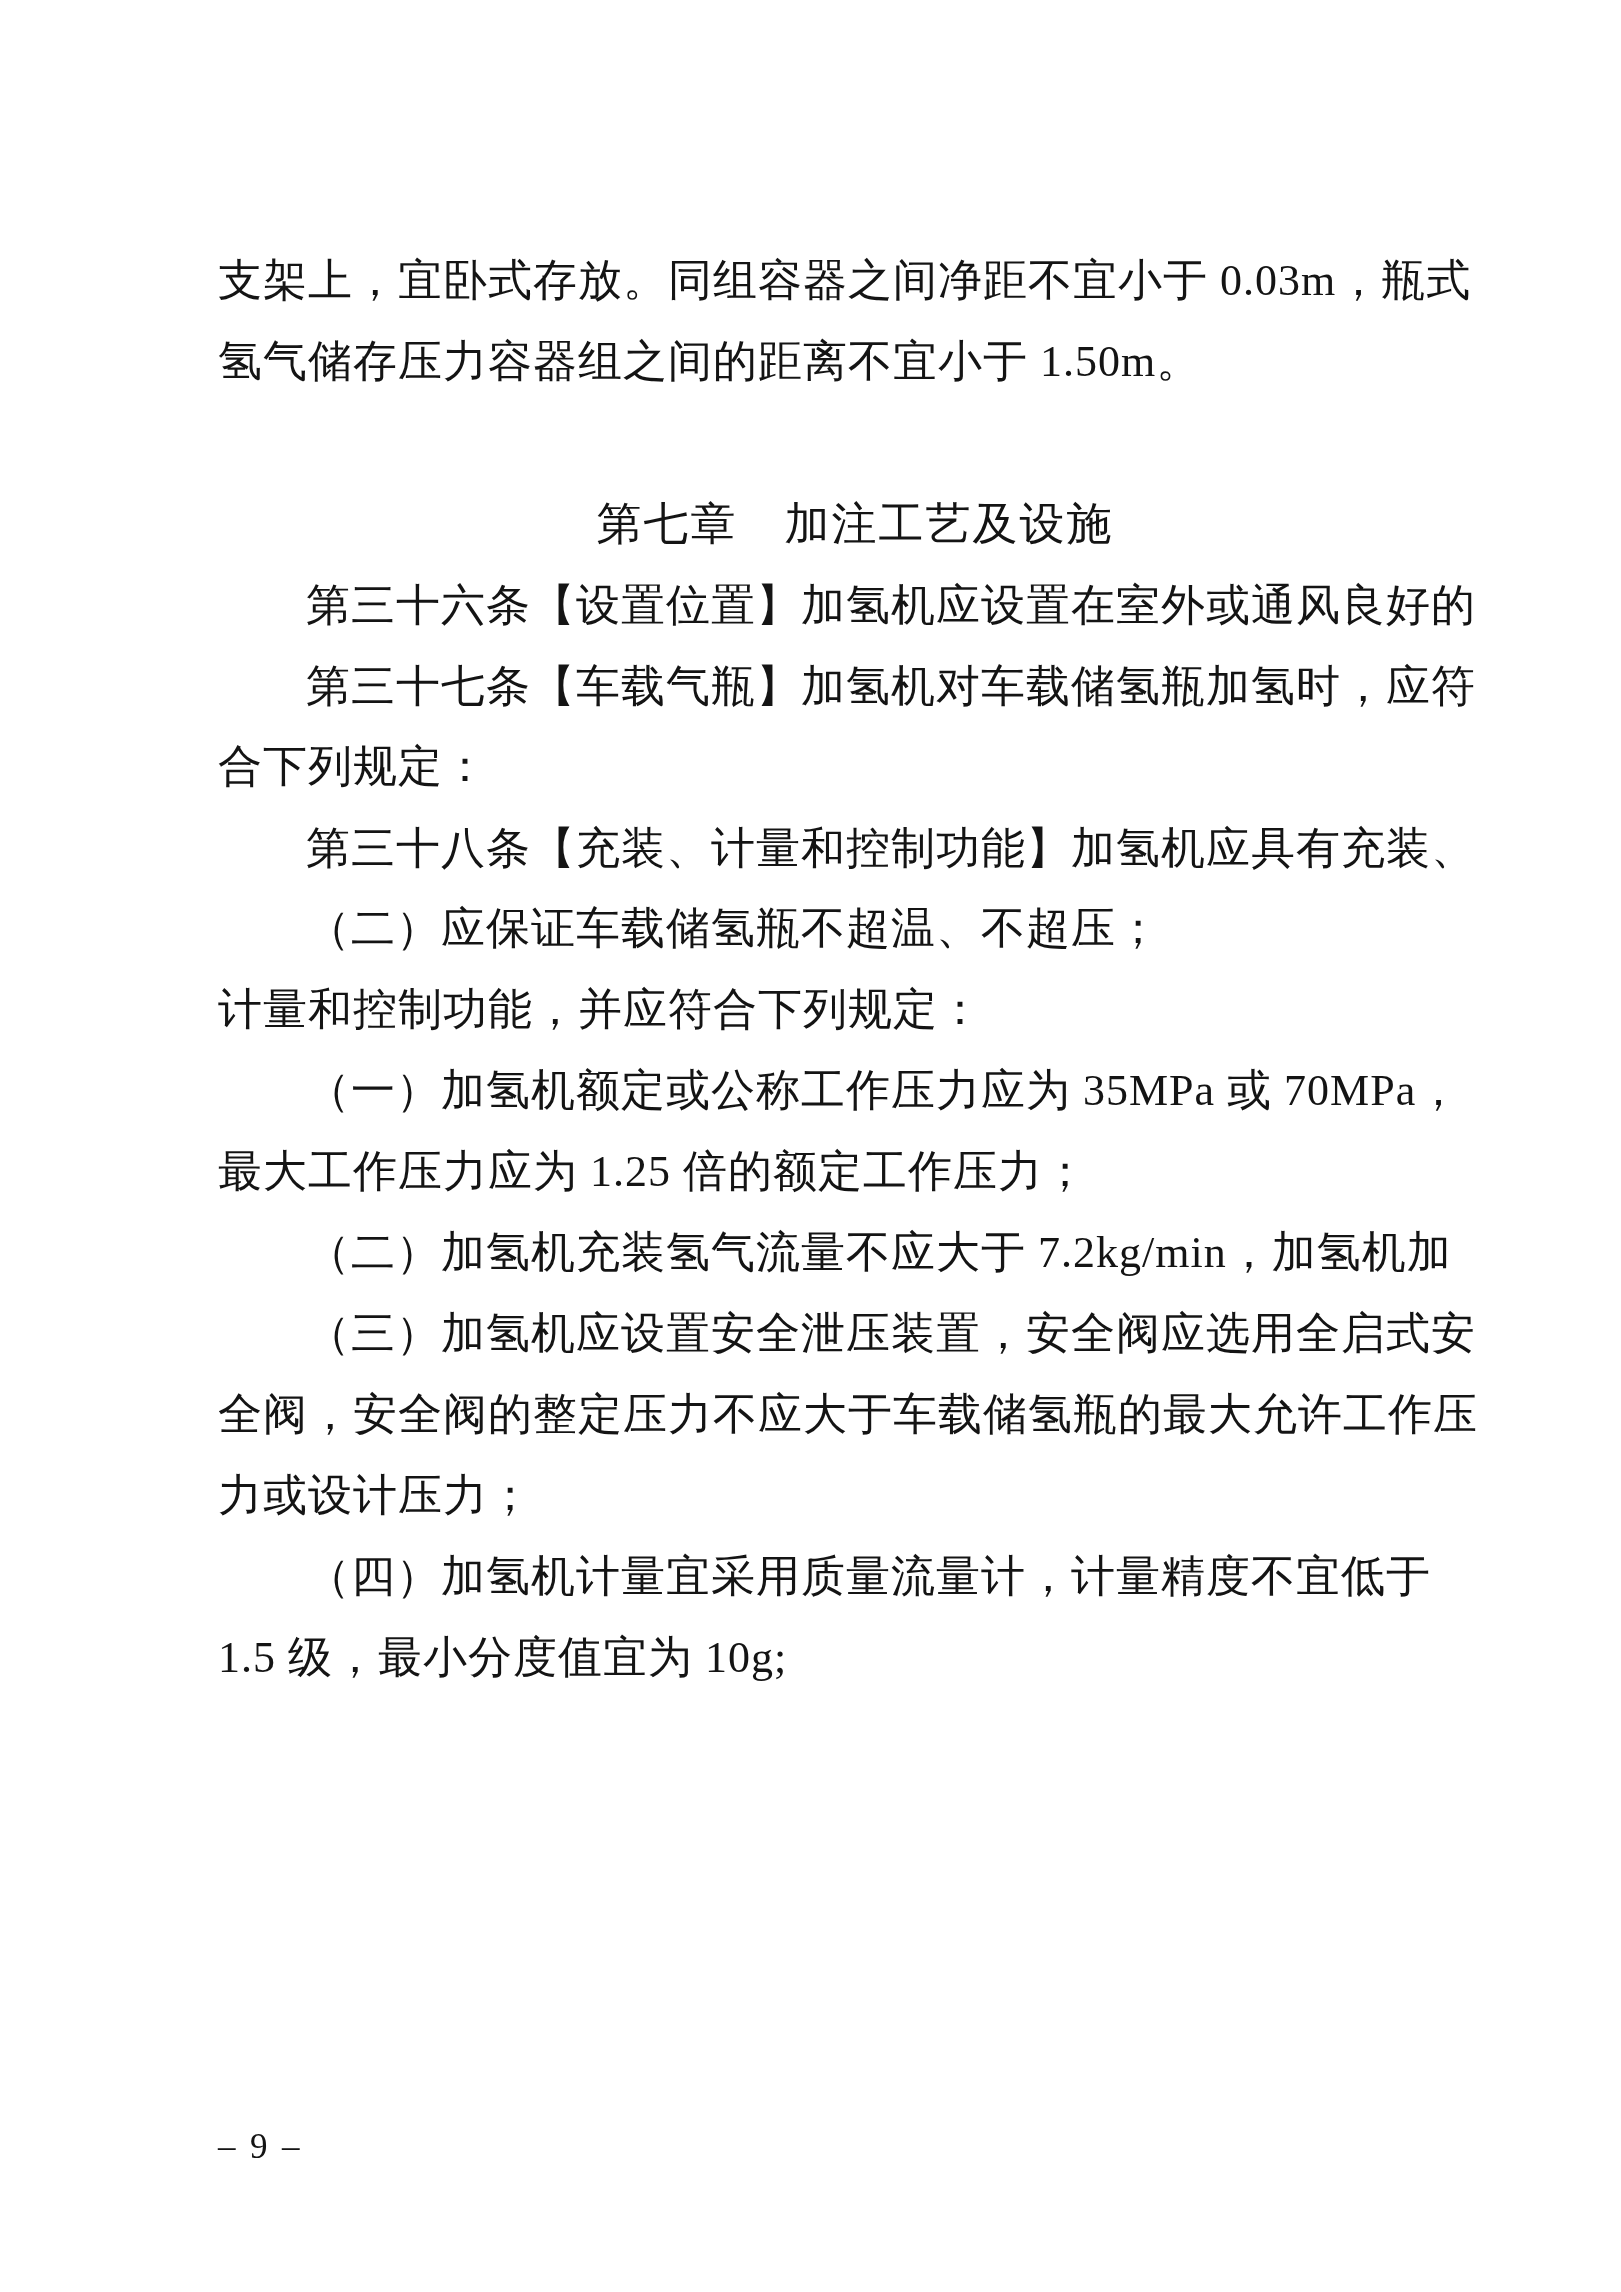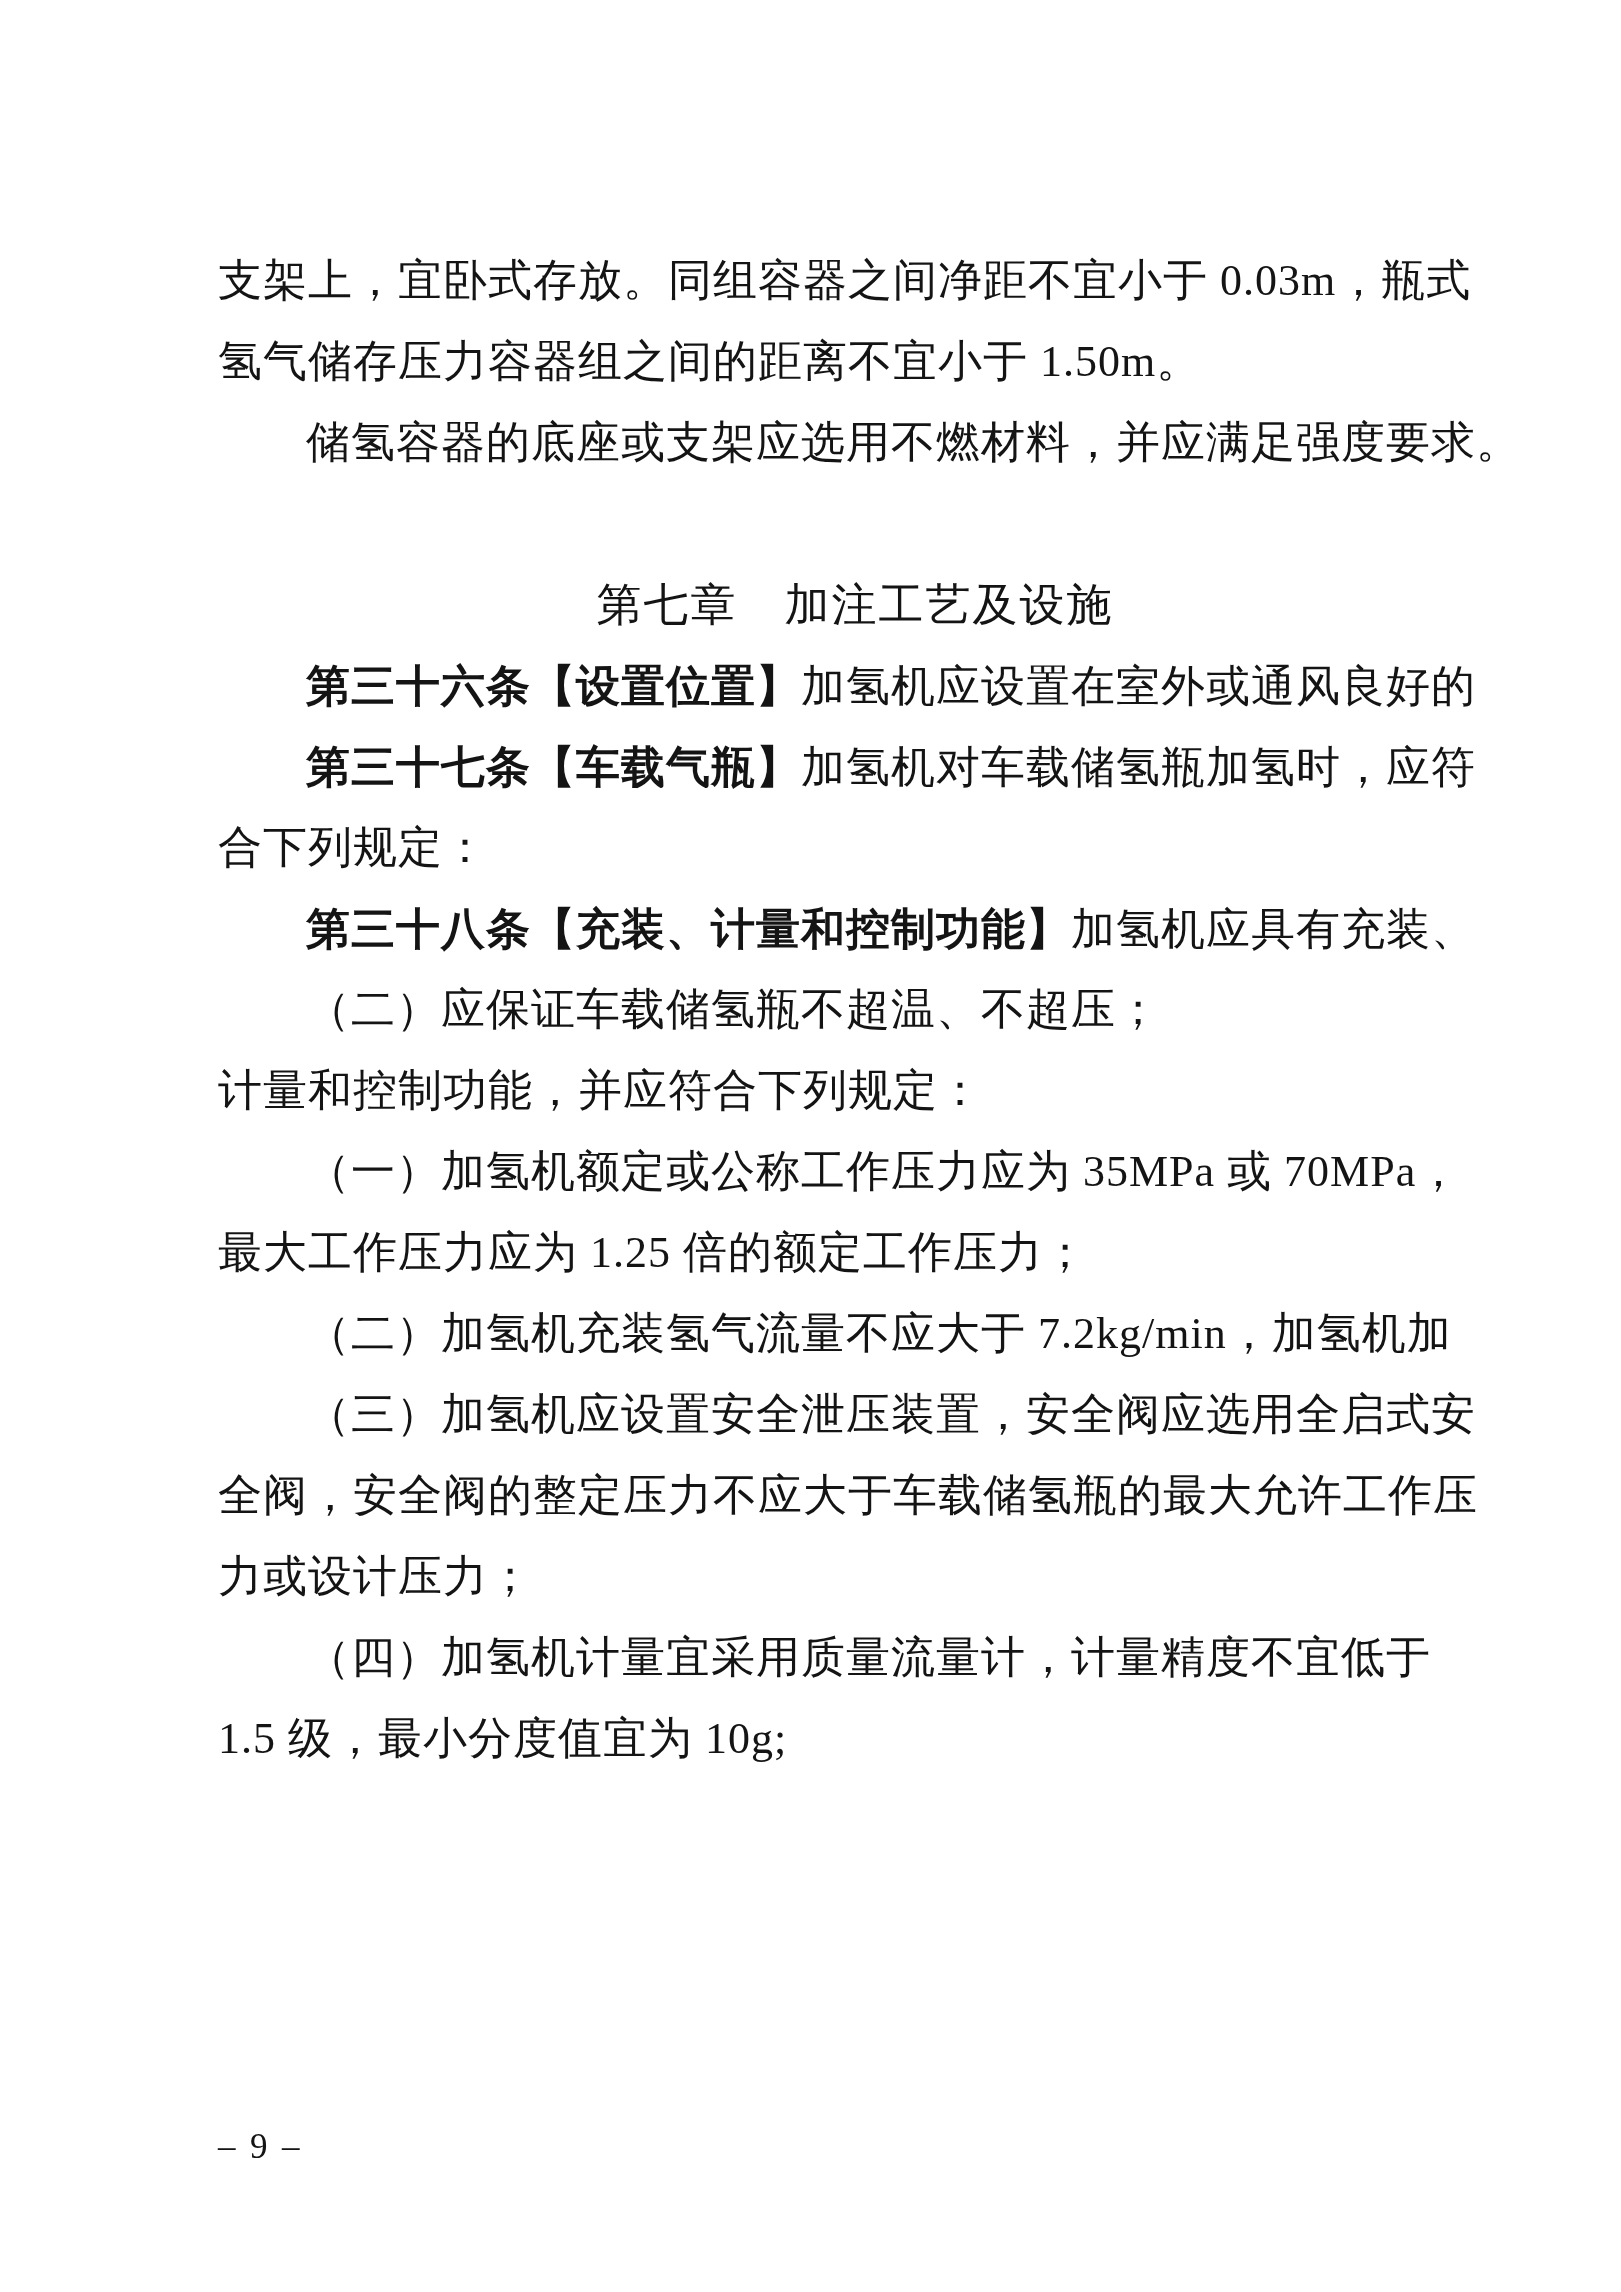--- a/index.html
+++ b/index.html
@@ -45,42 +45,41 @@
     height: 81px;
     line-height: 81px;
     font-size: 45px;
     font-weight: normal;
     text-align: center;
     letter-spacing: 2px;
     font-family: "Liberation Sans", "DejaVu Sans", sans-serif;
     white-space: nowrap;
   }
   .b {
-    font-weight: bold;
+    font-weight: normal;
     font-family: "Liberation Sans", "DejaVu Sans", sans-serif;
   }
   .footer {
     position: absolute;
     left: 218px;
     top: 2117px;
     height: 59px;
     line-height: 59px;
     font-size: 35px;
     letter-spacing: 2.9px;
   }
 </style>
 </head>
 <body>
 
 <div class="page">
   <div class="content">
 
     <div class="line"><span>支架上，宜卧式存放。同组容器之间净距不宜小于 0.03m，瓶式</span></div>
     <div class="line"><span>氢气储存压力容器组之间的距离不宜小于 1.50m。</span></div>
-    <div class="line indent"><span>储氢容器的底座或支架应选用不燃材料，并应满足强度要求。</span></div>
 
     <div class="blank"></div>
 
     <div class="heading">第七章　加注工艺及设施</div>
 
     <div class="line indent"><span class="b">第三十六条【设置位置】</span><span>加氢机应设置在室外或通风良好的</span></div>
 
     <div class="line indent"><span class="b">第三十七条【车载气瓶】</span><span>加氢机对车载储氢瓶加氢时，应符</span></div>
     <div class="line"><span>合下列规定：</span></div>
 

